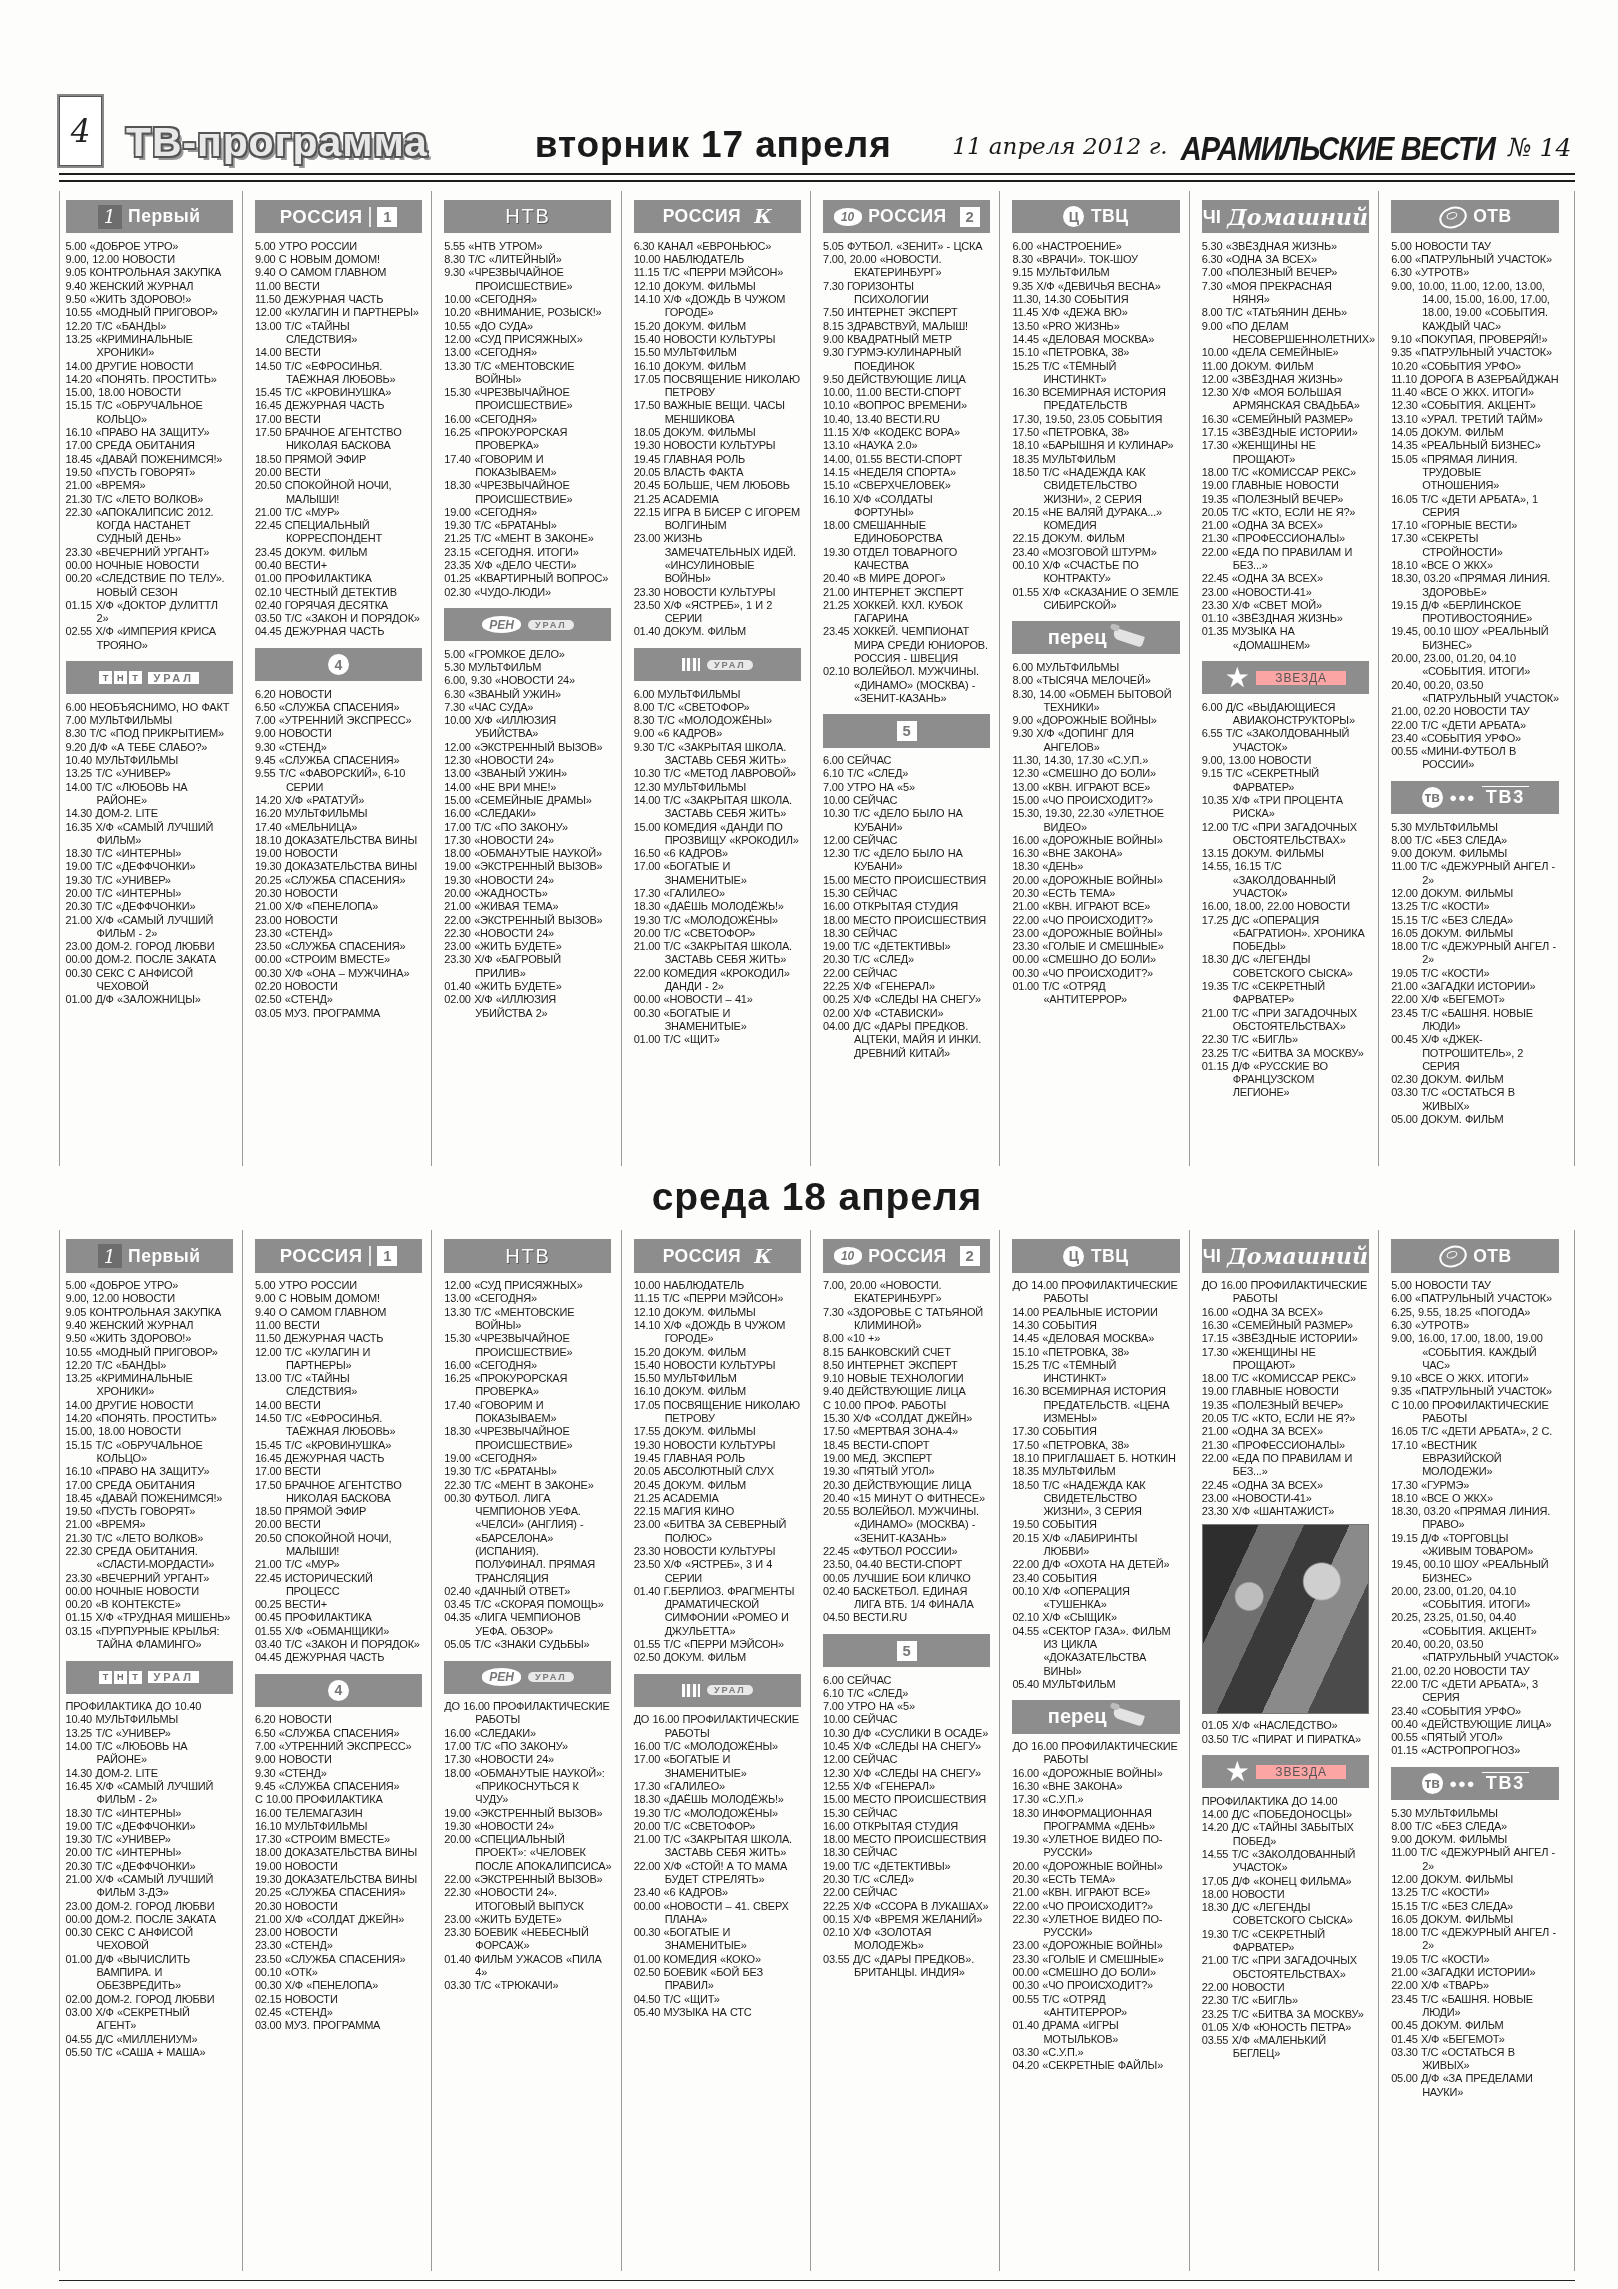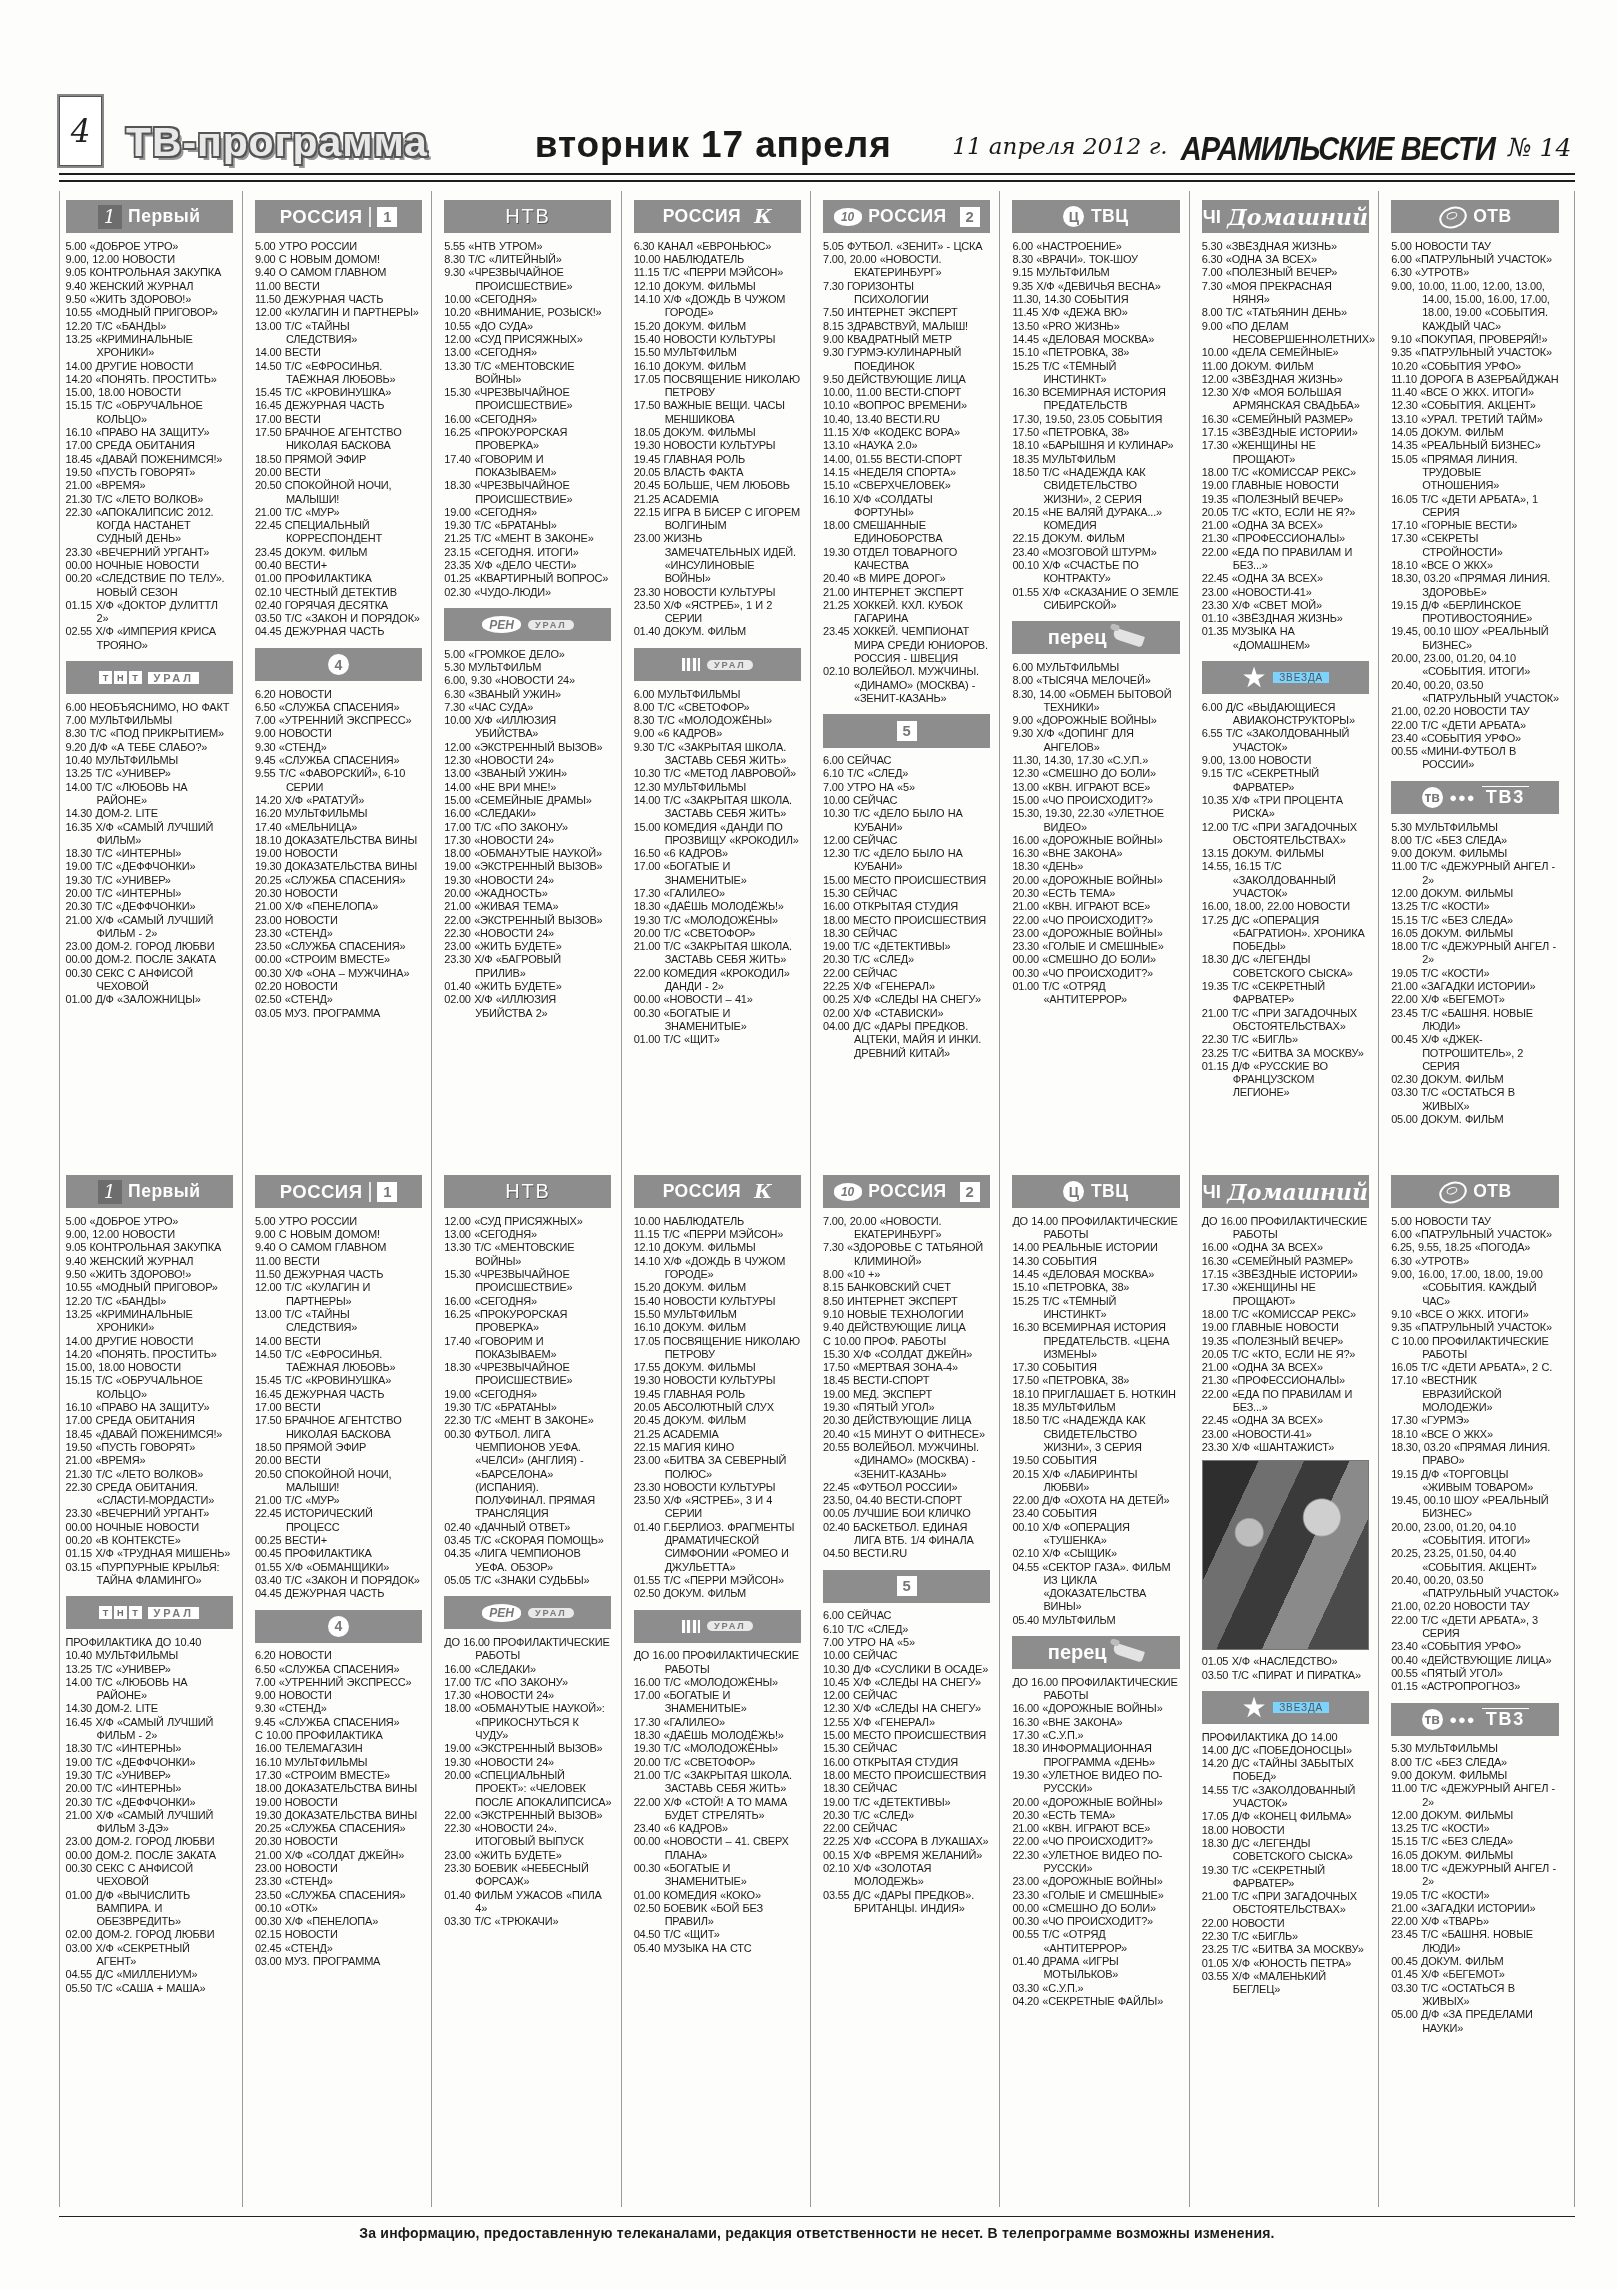--- a/index.html
+++ b/index.html
@@ -31,21 +31,21 @@
   .b-circ{width:21px;height:21px;border-radius:50%;font-size:14px;}
   .b-oval{border-radius:50%/45%;padding:1.8px 7.4px;font-size:12px;font-style:italic;}
   .k-pervy .b-1{background:#6d6d6d;color:#fff;font-family:"DejaVu Serif",serif;font-style:italic;font-size:18.5px;width:24px;height:24px;display:flex;align-items:center;justify-content:center;}
   .k-rossiya .lbl{font-size:18.5px;}
   .k-rossiya .sep{width:1.8px;height:20px;background:#fff;opacity:.8;}
   .k-rossiyak .kk{font-family:"DejaVu Serif",serif;font-style:italic;font-size:19.4px;font-weight:bold;color:#fff;}
   .k-ntv .ntv{font-size:20px;font-weight:normal;letter-spacing:1.8px;text-shadow:0.9px 0.9px 0 #555;}
   .k-domashniy .d41{font-size:18.5px;font-weight:bold;}
   .k-domashniy .scr{font-family:"DejaVu Serif",serif;font-style:italic;font-size:22px;font-weight:bold;}
   .k-zvezda .star{font-size:28px;line-height:1;}
-  .k-zvezda .zl{font-size:10px;letter-spacing:0.9px;background:#7dd3fc;color:#555;padding:0 6px;}
+  .k-zvezda .zl{font-size:12px;letter-spacing:0.9px;background:#fca5a5;color:#555;padding:0 19px;}
   .k-perec .pl{font-size:20px;font-weight:bold;text-transform:lowercase;}
   .pepper{width:31px;height:11px;background:#e3e3e3;border-radius:9.2px 1.8px 7.4px 13px;transform:rotate(18deg);position:relative;}
   .pepper::before{content:"";position:absolute;left:-4.6px;top:-2.8px;width:8.3px;height:5.5px;background:#bdbdbd;border-radius:2.8px;}
   .k-tnt .cells{display:flex;gap:1.8px;}
   .k-tnt .cell{width:13px;height:13px;background:#fff;color:#6d6d6d;font-size:9.2px;font-weight:bold;display:flex;align-items:center;justify-content:center;}
   .k-tnt .ur{background:#fff;color:#7a7a7a;font-weight:bold;font-size:11px;letter-spacing:2.8px;padding:0 5.5px;}
   .k-tv3 .dots{letter-spacing:0.9px;font-size:13px;}
   .k-tv3 .tvз{font-weight:bold;font-size:18px;letter-spacing:1.8px;border-top:0.9px solid #fff;padding:0 3.7px;}
   .k-otv .swirl{width:24px;height:16.6px;border:2.8px solid #fff;border-radius:50%;position:relative;transform:rotate(-18deg);}
   .k-otv .swirl::after{content:"";position:absolute;left:5.5px;top:2.8px;width:9.2px;height:5.5px;border:1.8px solid #fff;border-radius:50%;}
@@ -512,20 +512,23 @@
         <div class="li">21.00 «ЗАГАДКИ ИСТОРИИ»</div>
         <div class="li">22.00 Х/Ф «БЕГЕМОТ»</div>
         <div class="li">23.45 Т/С «БАШНЯ. НОВЫЕ ЛЮДИ»</div>
         <div class="li">00.45 Х/Ф «ДЖЕК-ПОТРОШИТЕЛЬ», 2 СЕРИЯ</div>
         <div class="li">02.30 ДОКУМ. ФИЛЬМ</div>
         <div class="li">03.30 Т/С «ОСТАТЬСЯ В ЖИВЫХ»</div>
         <div class="li">05.00 ДОКУМ. ФИЛЬМ</div>
       </div>
     </div>
 
+  <div class="midband">
+    <span class="t">среда 18 апреля</span>
+  </div>
 
   <div class="grid sec1">
       <div class="col">
         <div class="chead k-pervy">
           <span class="b-1">1</span>
           <span class="lbl">Первый</span>
         </div>
         <div class="li">5.00 «ДОБРОЕ УТРО»</div>
         <div class="li">9.00, 12.00 НОВОСТИ</div>
         <div class="li">9.05 КОНТРОЛЬНАЯ ЗАКУПКА</div>

